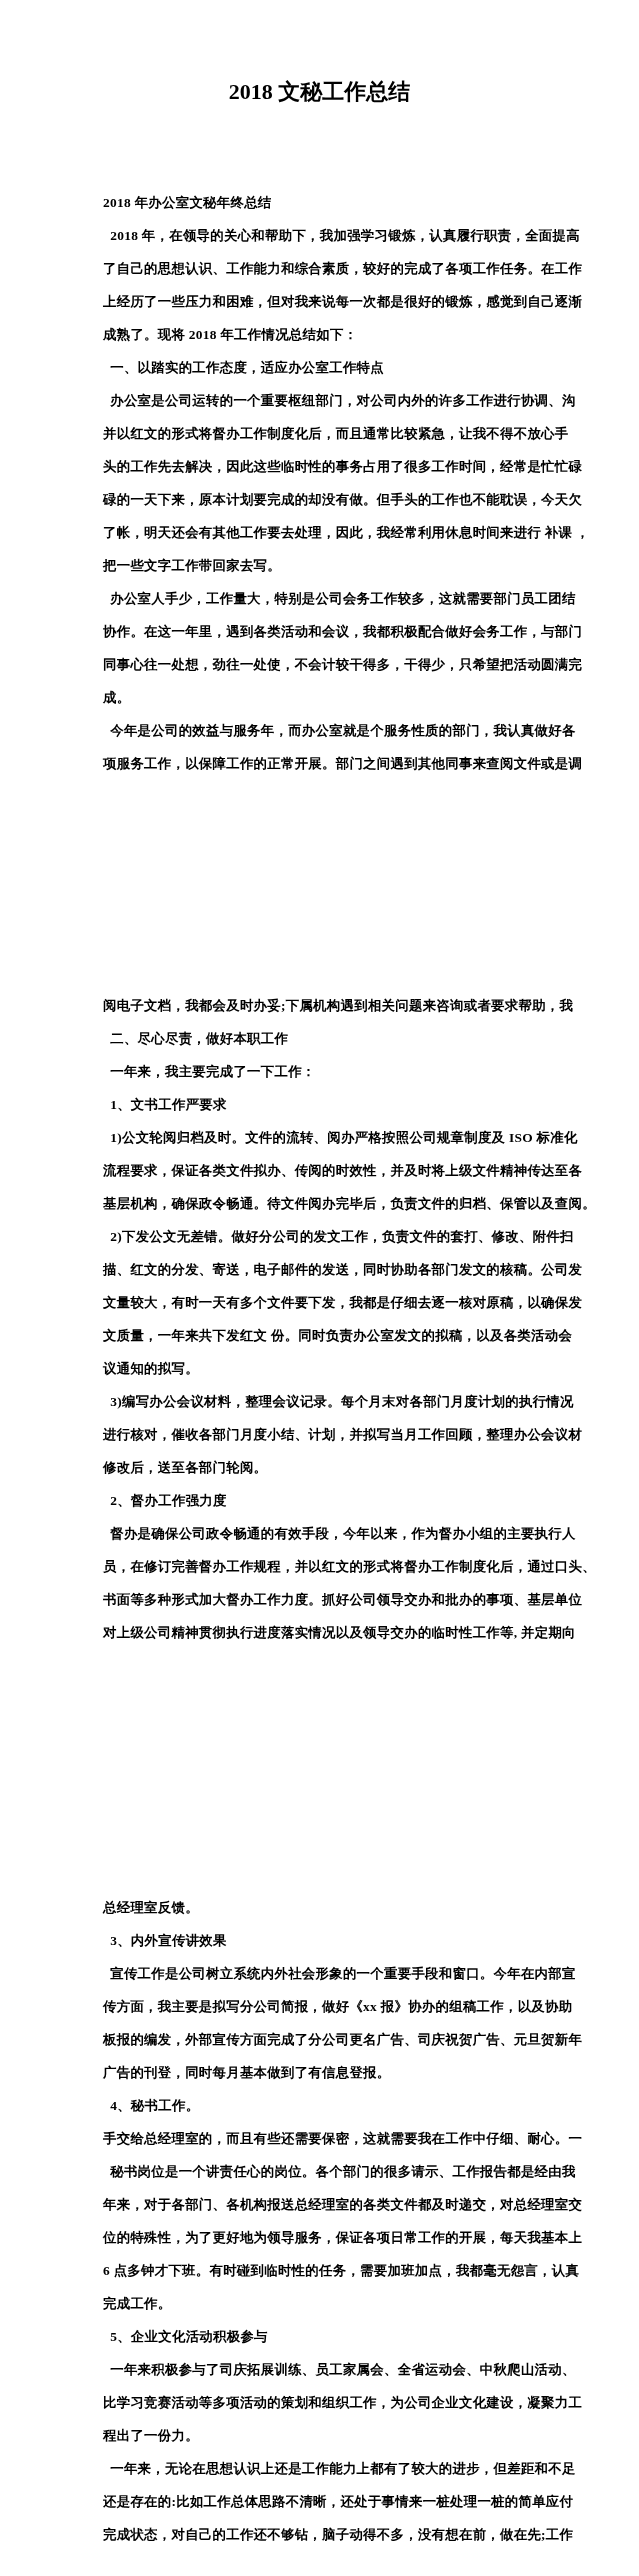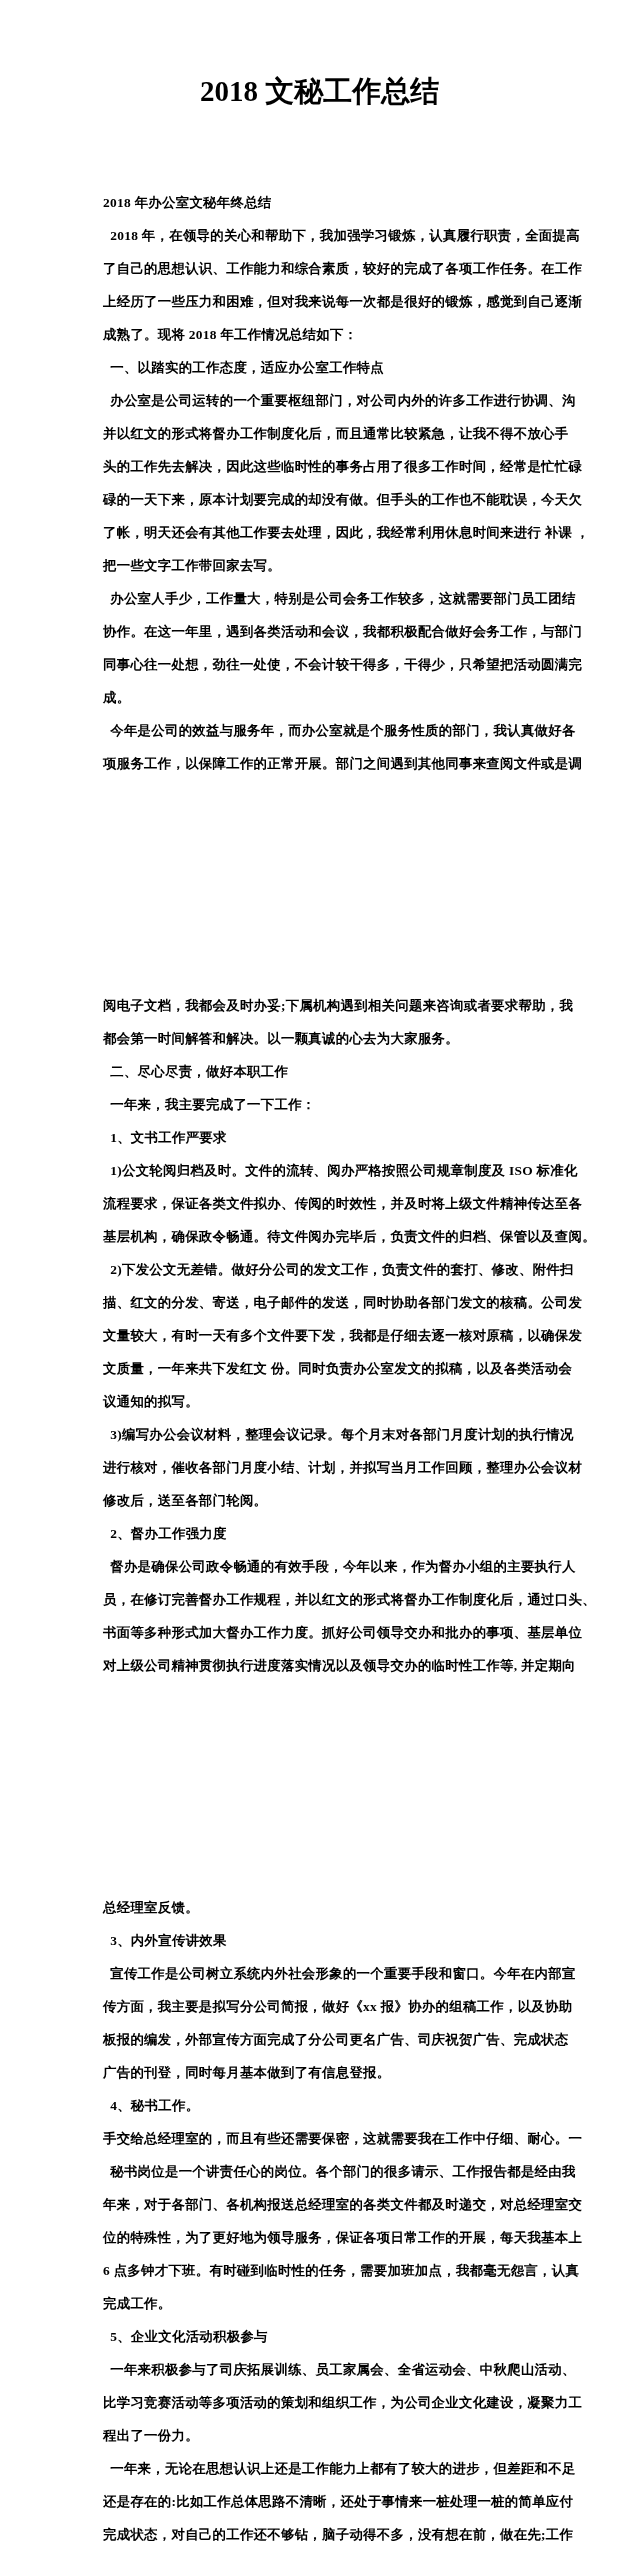--- a/index.html
+++ b/index.html
@@ -14,21 +14,21 @@
     overflow: hidden;
     font-family: "Liberation Serif", "DejaVu Serif", serif;
     color: #000000;
   }
   .doc-title {
     position: absolute;
     top: 71px;
     left: 0;
     width: 639px;
     text-align: center;
-    font-size: 29px;
+    font-size: 22px;
     font-weight: bold;
     line-height: 41px;
     white-space: nowrap;
   }
   .page {
     position: absolute;
     left: 103px;
     width: 464px;
     font-weight: bold;
   }
@@ -66,21 +66,20 @@
     <div class="line">把一些文字工作带回家去写。</div>
     <div class="line indent">办公室人手少，工作量大，特别是公司会务工作较多，这就需要部门员工团结</div>
     <div class="line">协作。在这一年里，遇到各类活动和会议，我都积极配合做好会务工作，与部门</div>
     <div class="line">同事心往一处想，劲往一处使，不会计较干得多，干得少，只希望把活动圆满完</div>
     <div class="line">成。</div>
     <div class="line indent">今年是公司的效益与服务年，而办公室就是个服务性质的部门，我认真做好各</div>
     <div class="line">项服务工作，以保障工作的正常开展。部门之间遇到其他同事来查阅文件或是调</div>
   </div>
 <div class="page" id="page-1">
     <div class="line">阅电子文档，我都会及时办妥;下属机构遇到相关问题来咨询或者要求帮助，我</div>
-    <div class="line">都会第一时间解答和解决。以一颗真诚的心去为大家服务。</div>
     <div class="line indent">二、尽心尽责，做好本职工作</div>
     <div class="line indent">一年来，我主要完成了一下工作：</div>
     <div class="line indent">1、文书工作严要求</div>
     <div class="line indent">1)公文轮阅归档及时。文件的流转、阅办严格按照公司规章制度及 ISO 标准化</div>
     <div class="line">流程要求，保证各类文件拟办、传阅的时效性，并及时将上级文件精神传达至各</div>
     <div class="line">基层机构，确保政令畅通。待文件阅办完毕后，负责文件的归档、保管以及查阅。</div>
     <div class="line indent">2)下发公文无差错。做好分公司的发文工作，负责文件的套打、修改、附件扫</div>
     <div class="line">描、红文的分发、寄送，电子邮件的发送，同时协助各部门发文的核稿。公司发</div>
     <div class="line">文量较大，有时一天有多个文件要下发，我都是仔细去逐一核对原稿，以确保发</div>
     <div class="line">文质量，一年来共下发红文 份。同时负责办公室发文的拟稿，以及各类活动会</div>
@@ -92,21 +91,21 @@
     <div class="line indent">督办是确保公司政令畅通的有效手段，今年以来，作为督办小组的主要执行人</div>
     <div class="line">员，在修订完善督办工作规程，并以红文的形式将督办工作制度化后，通过口头、</div>
     <div class="line">书面等多种形式加大督办工作力度。抓好公司领导交办和批办的事项、基层单位</div>
     <div class="line">对上级公司精神贯彻执行进度落实情况以及领导交办的临时性工作等, 并定期向</div>
   </div>
 <div class="page" id="page-2">
     <div class="line">总经理室反馈。</div>
     <div class="line indent">3、内外宣传讲效果</div>
     <div class="line indent">宣传工作是公司树立系统内外社会形象的一个重要手段和窗口。今年在内部宣</div>
     <div class="line">传方面，我主要是拟写分公司简报，做好《xx 报》协办的组稿工作，以及协助</div>
-    <div class="line">板报的编发，外部宣传方面完成了分公司更名广告、司庆祝贺广告、完成状态</div>
+    <div class="line">板报的编发，外部宣传方面完成了分公司更名广告、司庆祝贺广告、元旦贺新年</div>
     <div class="line">广告的刊登，同时每月基本做到了有信息登报。</div>
     <div class="line indent">4、秘书工作。</div>
     <div class="line">手交给总经理室的，而且有些还需要保密，这就需要我在工作中仔细、耐心。一</div>
     <div class="line indent">秘书岗位是一个讲责任心的岗位。各个部门的很多请示、工作报告都是经由我</div>
     <div class="line">年来，对于各部门、各机构报送总经理室的各类文件都及时递交，对总经理室交</div>
     <div class="line">位的特殊性，为了更好地为领导服务，保证各项日常工作的开展，每天我基本上</div>
     <div class="line">6 点多钟才下班。有时碰到临时性的任务，需要加班加点，我都毫无怨言，认真</div>
     <div class="line">完成工作。</div>
     <div class="line indent">5、企业文化活动积极参与</div>
     <div class="line indent">一年来积极参与了司庆拓展训练、员工家属会、全省运动会、中秋爬山活动、</div>

